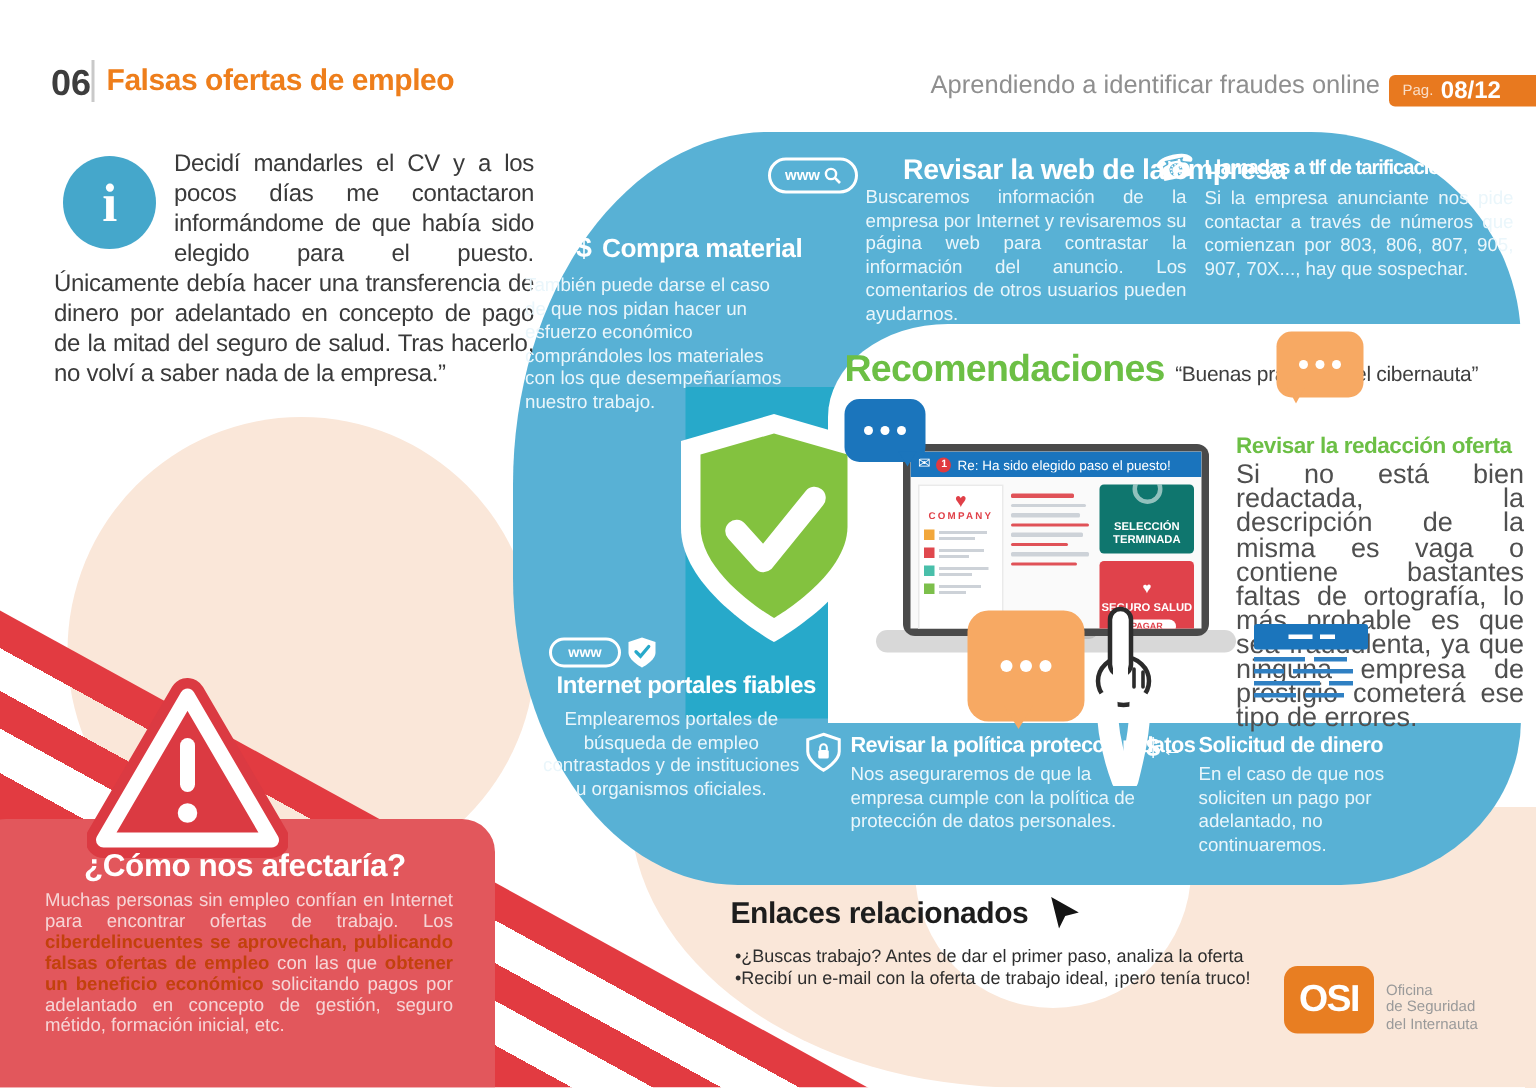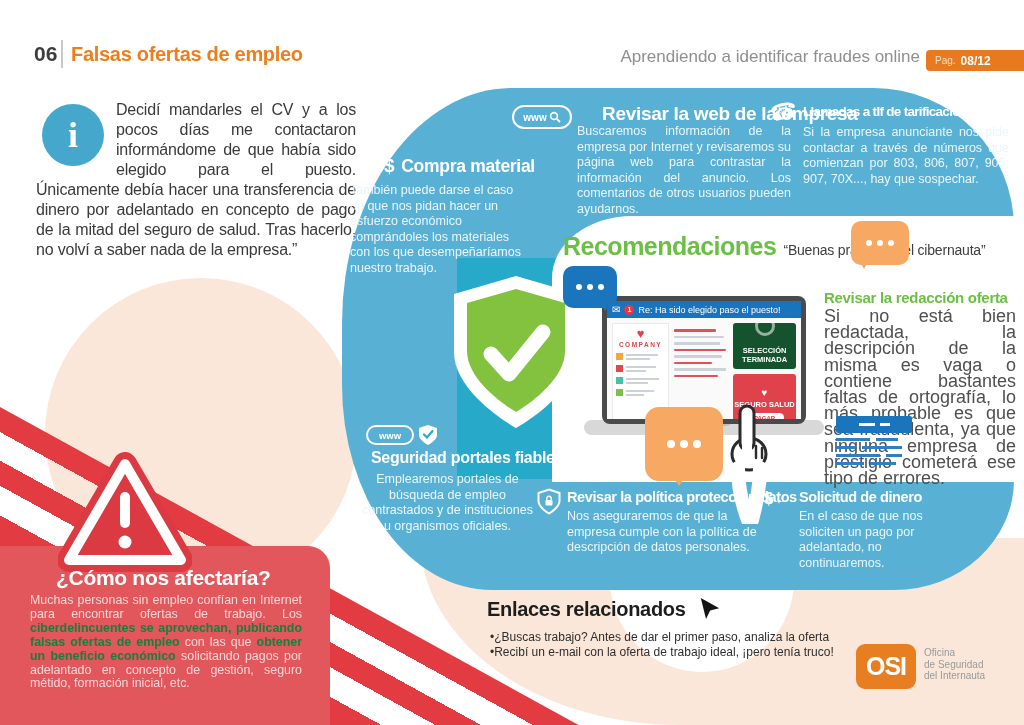--- a/index.html
+++ b/index.html
@@ -12,28 +12,28 @@
   .stripe-band{left:-140px;top:330px;width:1400px;height:800px;transform:rotate(28.8deg);transform-origin:0 0;z-index:1;
     background:linear-gradient(to bottom,#E23B41 0 22px,rgba(0,0,0,0) 22px 47px,#E23B41 47px 69px,rgba(0,0,0,0) 69px 95px,#E23B41 95px 100%);}
   .peach-bottom{left:420px;top:538px;width:604px;height:187px;background:#FAE7D9;border-bottom-left-radius:260px 187px;z-index:2;}
   .white-circle{left:610px;top:488px;width:184px;height:184px;border-radius:50%;background:#fff;z-index:2;}
   .blob{left:342px;top:88px;width:672px;height:502px;background:#58B1D5;z-index:3;
         border-radius:170px 140px 120px 150px / 235px 140px 110px 205px;}
   .teal-rect{left:457px;top:258px;width:145px;height:221px;background:#27A9CA;z-index:4;}
   .rec-panel{left:552px;top:216px;width:462px;height:266px;background:#fff;border-radius:80px 0 0 0 / 62px 0 0 0;z-index:4;}
 
   
-  .hd-num{left:34px;top:42px;font-size:21px;font-weight:bold;color:#3D3D3D;z-index:5;}
+  .hd-num{left:34px;top:42px;font-size:24px;font-weight:bold;color:#3D3D3D;z-index:5;}
   .hd-div{left:61px;top:40px;width:2px;height:28px;background:#C9C9C9;z-index:5;}
   .hd-title{left:71px;top:43px;font-size:20px;font-weight:bold;color:#EE7E1B;letter-spacing:-0.3px;z-index:5;}
   .hd-tag{left:610px;top:47px;width:310px;text-align:right;font-size:17px;color:#8F8F8F;z-index:5;}
   .hd-badge{left:926px;top:50px;width:98px;height:21px;background:#E8791F;border-radius:4px 0 0 4px;z-index:5;
             display:flex;align-items:center;padding-left:9px;box-sizing:border-box;gap:5px;}
   .hd-badge .pg{font-size:10px;color:rgba(255,255,255,.75);}
-  .hd-badge .nm{font-size:12px;font-weight:bold;color:#fff;}
+  .hd-badge .nm{font-size:16px;font-weight:bold;color:#fff;}
 
   
   .quote{left:36px;top:100px;width:320px;z-index:5;color:#3A3A3A;font-size:16px;line-height:20px;
          text-align:justify;letter-spacing:-0.2px;}
   .quote p{margin:0 0 4px 0;}
   .info-icon{float:left;width:62px;height:62px;border-radius:50%;background:#45A7CB;margin:4px 12px 6px 6px;
              display:flex;align-items:center;justify-content:center;color:#fff;
              font-family:"Liberation Serif",serif;font-weight:bold;font-size:36px;}
 
   
@@ -97,44 +97,44 @@
   .lap-cols{display:flex;gap:5px;padding:5px;flex:1;}
   .col1{width:58px;border:1px solid #EAEAEA;background:#fff;padding:3px;box-sizing:border-box;}
   .col1 .logo{text-align:center;color:#E04048;font-size:13px;line-height:1;}
   .col1 .cname{text-align:center;color:#E04048;font-size:6.5px;font-weight:bold;letter-spacing:1.5px;margin:1px 0 3px;}
   .crow{display:flex;align-items:center;gap:3px;margin-top:4px;}
   .crow .sq{width:7px;height:7px;flex:none;}
   .crow .ln i{display:block;height:2px;background:#CDD2D8;margin-top:2px;}
   .col2{width:55px;padding-top:2px;}
   .col2 i{display:block;height:2.5px;margin-top:4px;border-radius:1px;}
   .col3{width:64px;}
-  .card-y{background:#14532d;border-radius:3px;height:46px;color:#fff;font-weight:bold;font-size:7.5px;text-align:center;
+  .card-y{background:#0f766e;border-radius:3px;height:46px;color:#fff;font-weight:bold;font-size:7.5px;text-align:center;
           display:flex;flex-direction:column;align-items:center;justify-content:flex-end;padding-bottom:5px;box-sizing:border-box;position:relative;overflow:hidden;}
   .card-y .ring{position:absolute;top:-7px;left:22px;width:14px;height:14px;border:3px solid rgba(255,255,255,.55);border-radius:50%;}
   .card-r{background:#E0424B;border-radius:3px;height:62px;margin-top:5px;color:#fff;font-weight:bold;font-size:7.5px;text-align:center;
           display:flex;flex-direction:column;align-items:center;justify-content:center;gap:2px;}
   .card-r .hrt{font-size:10px;line-height:1;}
   .pay-pill{background:#fff;color:#E0424B;font-size:6px;font-weight:bold;border-radius:6px;padding:1.5px 9px;margin-top:2px;}
   .hand{left:722px;top:402px;z-index:8;}
 
   
   .warn-tri{left:58px;top:452px;z-index:8;}
   .red-panel{left:-18px;top:546px;width:348px;height:200px;background:#E2575C;border-radius:22px;z-index:7;}
   .afect-head{left:56px;top:566px;z-index:8;font-size:21px;font-weight:bold;color:#fff;letter-spacing:-0.3px;}
   .afect-body{left:30px;top:594px;width:272px;z-index:8;font-size:12.4px;line-height:13.9px;color:#F6D5D6;text-align:justify;}
-  .afect-body .seg-bold{color:#15803d;font-weight:bold;}
+  .afect-body .seg-bold{color:#c2410c;font-weight:bold;}
 
   
   .enl-head{left:487px;top:597px;z-index:5;font-size:20px;font-weight:bold;color:#1D1D1D;letter-spacing:-0.3px;
             display:flex;align-items:center;gap:10px;}
   .enl-list{left:490px;top:630px;z-index:5;}
   .enl-list .link-item{font-size:12px;line-height:14.5px;color:#2E2E2E;}
 
   
-  .osi{left:856px;top:644px;z-index:5;display:flex;gap:8px;align-items:flex-start;}
+  .osi{left:856px;top:644px;z-index:5;display:flex;gap:8px;align-items:flex-end;}
   .osi-box{width:60px;height:45px;background:#E87E22;border-radius:9px;display:flex;align-items:center;justify-content:center;
            color:#fff;font-weight:bold;font-size:25px;letter-spacing:-1px;}
   .osi-org{font-size:10px;line-height:11.5px;color:#9A9A9A;padding-top:3px;white-space:pre-line;}
 </style>
 </head>
 <body>
 
 <div class="page">
 
   <div class="abs peach-circle"></div>
@@ -178,32 +178,32 @@
   <div class="abs sec-head llam-head">Llamadas a tlf de tarificación especial</div>
   <div class="abs sec-body llam-body">Si la empresa anunciante nos pide contactar a través de números que comienzan por 803, 806, 807, 905, 907, 70X..., hay que sospechar.</div>
 
   <div class="abs port-icon">
     <span class="port-pill">www</span>
     <svg width="20" height="22" viewBox="0 0 20 22">
       <path d="M10 1 L19 4 V11 C19 16.5 10 21 10 21 C10 21 1 16.5 1 11 V4 Z" fill="#fff"></path>
       <path d="M6 10.5 L9 13.5 L14.5 7" stroke="#28A9CA" stroke-width="2.2" fill="none" stroke-linecap="round"></path>
     </svg>
   </div>
-  <div class="abs sec-head port-head">Seguridad portales fiables</div>
+  <div class="abs sec-head port-head">Internet portales fiables</div>
   <div class="abs sec-body port-body">Emplearemos portales de búsqueda de empleo contrastados y de instituciones u organismos oficiales.</div>
 
   <div class="abs poli-icon">
     <svg width="24" height="27" viewBox="0 0 24 27">
       <path d="M12 1.5 L22.5 5 V13 C22.5 19.5 12 25.5 12 25.5 C12 25.5 1.5 19.5 1.5 13 V5 Z" fill="none" stroke="#fff" stroke-width="2"></path>
       <rect x="8.5" y="12" width="7" height="5.6" rx="1" fill="#fff"></rect>
       <path d="M9.8 12 v-1.6 a2.2 2.2 0 0 1 4.4 0 V12" fill="none" stroke="#fff" stroke-width="1.4"></path>
     </svg>
   </div>
   <div class="abs sec-head poli-head">Revisar la política protección datos</div>
-  <div class="abs sec-body poli-body">Nos aseguraremos de que la empresa cumple con la política de descripción de datos personales.</div>
+  <div class="abs sec-body poli-body">Nos aseguraremos de que la empresa cumple con la política de protección de datos personales.</div>
 
   <div class="abs soli-icon">
     <span>$</span>
       <span class="arr">←</span>
   </div>
   <div class="abs sec-head soli-head">Solicitud de dinero</div>
   <div class="abs sec-body soli-body">En el caso de que nos soliciten un pago por adelantado, no continuaremos.</div>
 
   <div class="abs rec-head">
     <span>Recomendaciones</span><span class="rec-sub">“Buenas prácticas del cibernauta”</span>

